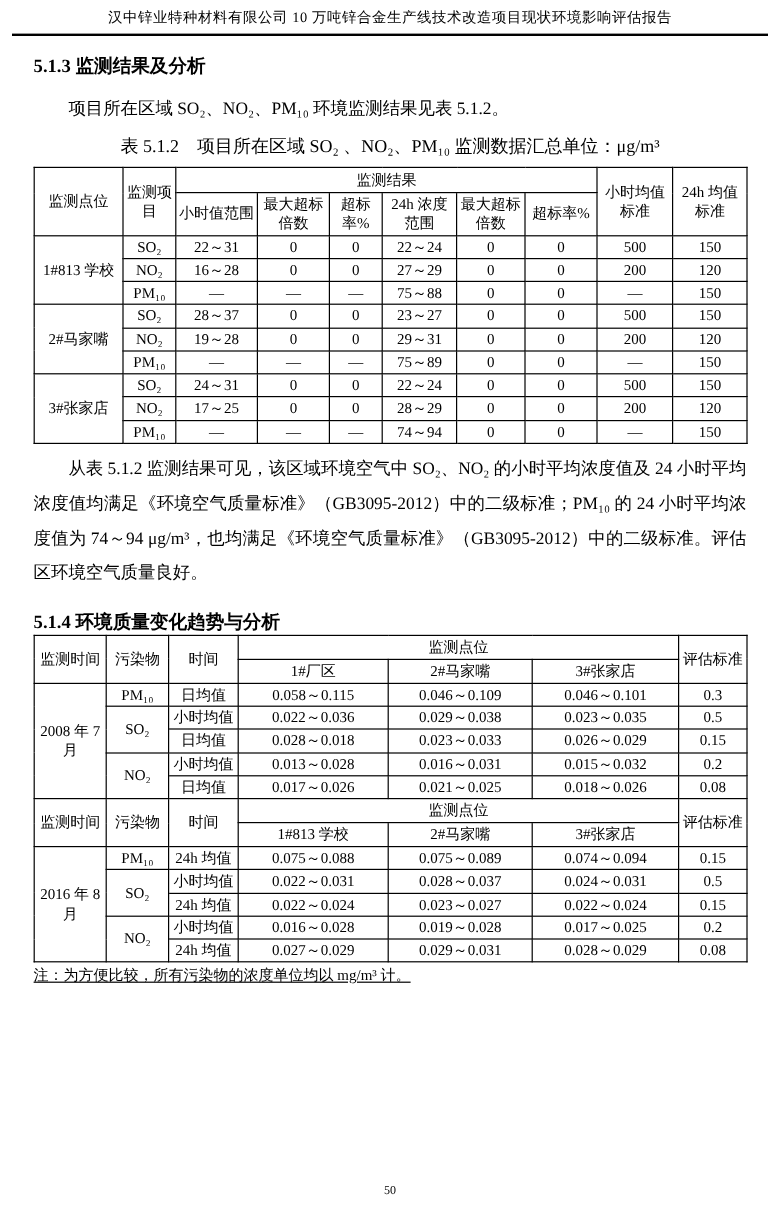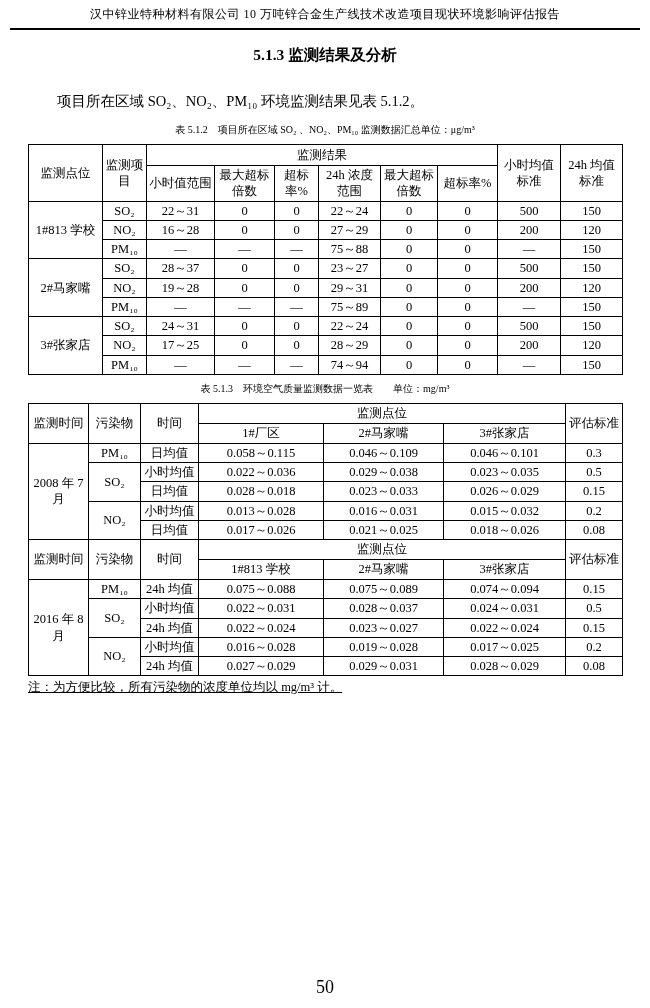--- a/index.html
+++ b/index.html
@@ -6,36 +6,36 @@
   body{
     width:650px;height:1008px;overflow:hidden;background:#ffffff;color:#000;
     font-family:"Liberation Serif","DejaVu Serif",serif;
     position:relative;
   }
   .doc-header{
     margin:6px 10px 4px 10px;padding-bottom:5px;border-bottom:2px solid #000;
     text-align:center;font-size:12px;letter-spacing:0.5px;
   }
   .content{padding:0 28px;}
-  .sec-heading{font-size:15.5px;font-weight:bold;margin:15px 0 0 0;text-align:center;}
-  .body-p{font-size:14.5px;line-height:29px;margin:21px 0 0 0;text-indent:2em;text-align:justify;}
-  .caption{text-align:center;font-size:10px;margin:7px 0 7px 0;}
+  .sec-heading{font-size:15.5px;font-weight:bold;margin:15px 0 0 0;}
+  .body-p{font-size:14.5px;line-height:29px;margin:11px 0 0 0;text-indent:2em;text-align:justify;}
+  .caption{text-align:center;font-size:15px;margin:7px 0 7px 0;}
   table{border-collapse:collapse;width:100%;table-layout:fixed;}
   table{border:1.5px solid #000;}
   td{
     border:1px solid #000;text-align:center;vertical-align:middle;
     font-size:12.5px;padding:1px 2px;line-height:1.3;overflow:hidden;
   }
   .t1 tr{height:19px;}
   .t1 tr.h1{height:21px;}
   .t1 tr.h2{height:35px;}
   .t2 tr{height:19px;}
   .t2 tr.h{height:20px;}
   .note{font-size:12.5px;margin:3px 0 0 0;text-decoration:underline;}
-  .page-num{position:absolute;bottom:10px;left:0;width:100%;text-align:center;font-size:18px;}
+  .page-num{position:absolute;bottom:10px;left:0;width:100%;text-align:center;font-size:10px;}
 </style>
 </head>
 <body>
 
 <div class="doc-header">
   <span>汉中锌业特种材料有限公司 10 万吨锌合金生产线技术改造项目现状环境影响评估报告</span>
 </div>
 
 <div class="content">
 
@@ -173,23 +173,24 @@
       <td>—</td>
       <td>74～94</td>
       <td>0</td>
       <td>0</td>
       <td>—</td>
       <td>150</td>
     </tr>
   </tbody>
     </table>
 
-
-
-  <div class="caption">表 5.1.3　环境空气质量监测数据一览表　　单位：mg/m³</div>
+  <p class="body-p" style="margin-top:7px">从表 5.1.2 监测结果可见，该区域环境空气中 SO₂、NO₂ 的小时平均浓度值及 24 小时平均浓度值均满足《环境空气质量标准》（GB3095-2012）中的二级标准；PM₁₀ 的 24 小时平均浓度值为 74～94 μg/m³，也均满足《环境空气质量标准》（GB3095-2012）中的二级标准。评估区环境空气质量良好。</p>
+
+  <div class="sec-heading">5.1.4 环境质量变化趋势与分析</div>
+
 
   <table class="t2">
     <colgroup>
       <col style="width:60px">
         <col style="width:52px">
         <col style="width:58px">
       <col style="width:125px">
         <col style="width:120px">
         <col style="width:122px">
         <col style="width:57px">

